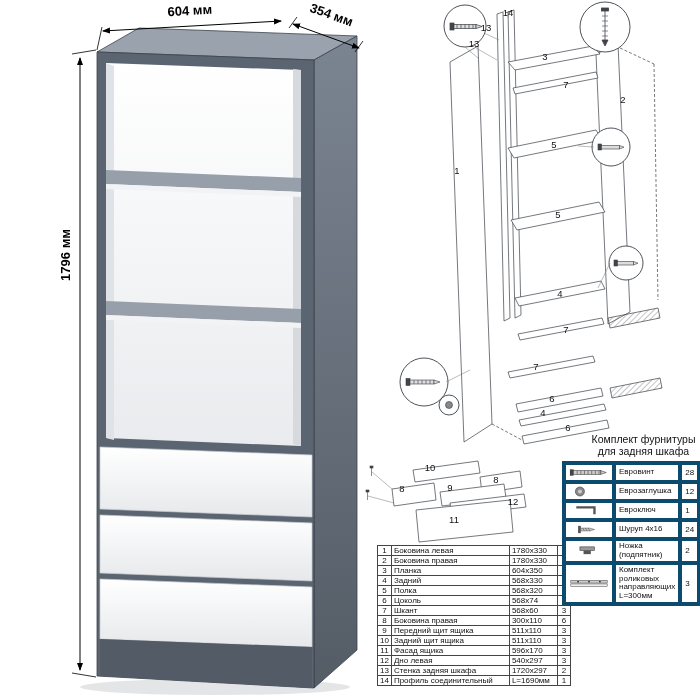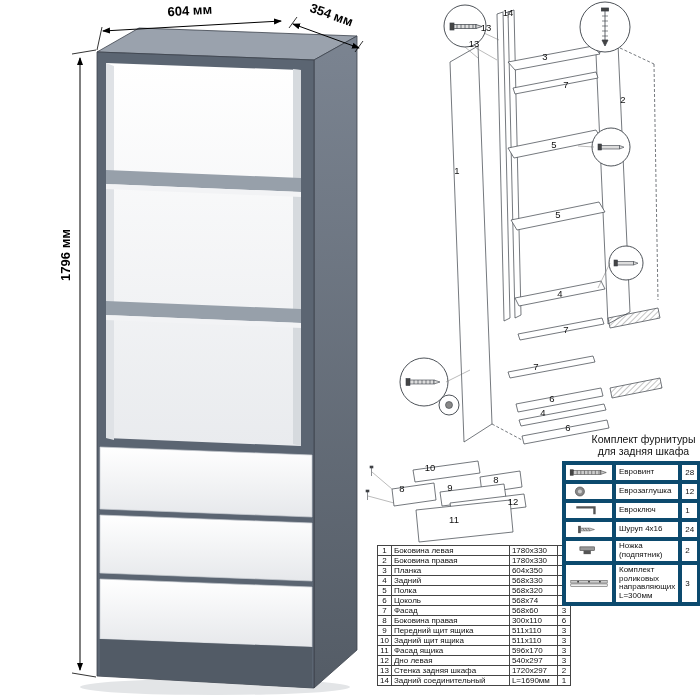--- a/index.html
+++ b/index.html
@@ -252,21 +252,21 @@
           <td class="pt-qty">2</td>
         </tr>
         <tr>
           <td class="pt-num">6</td>
           <td class="pt-name">Цоколь</td>
           <td class="pt-size">568x74</td>
           <td class="pt-qty">2</td>
         </tr>
         <tr>
           <td class="pt-num">7</td>
-          <td class="pt-name">Фасад</td>
+          <td class="pt-name">Шкант</td>
           <td class="pt-size">568x60</td>
           <td class="pt-qty">3</td>
         </tr>
         <tr>
           <td class="pt-num">8</td>
           <td class="pt-name">Боковина правая</td>
           <td class="pt-size">300x110</td>
           <td class="pt-qty">6</td>
         </tr>
         <tr>
@@ -294,21 +294,21 @@
           <td class="pt-qty">3</td>
         </tr>
         <tr>
           <td class="pt-num">13</td>
           <td class="pt-name">Стенка задняя шкафа</td>
           <td class="pt-size">1720x297</td>
           <td class="pt-qty">2</td>
         </tr>
         <tr>
           <td class="pt-num">14</td>
-          <td class="pt-name">Задний соединительный</td>
+          <td class="pt-name">Профиль соединительный</td>
           <td class="pt-size">L=1690мм</td>
           <td class="pt-qty">1</td>
         </tr>
       </tbody>
   </table>
 
   <div class="hw-wrap">
     <div class="hw-title">
       <div>Комплект фурнитуры</div>
       <div>для задняя шкафа</div>

